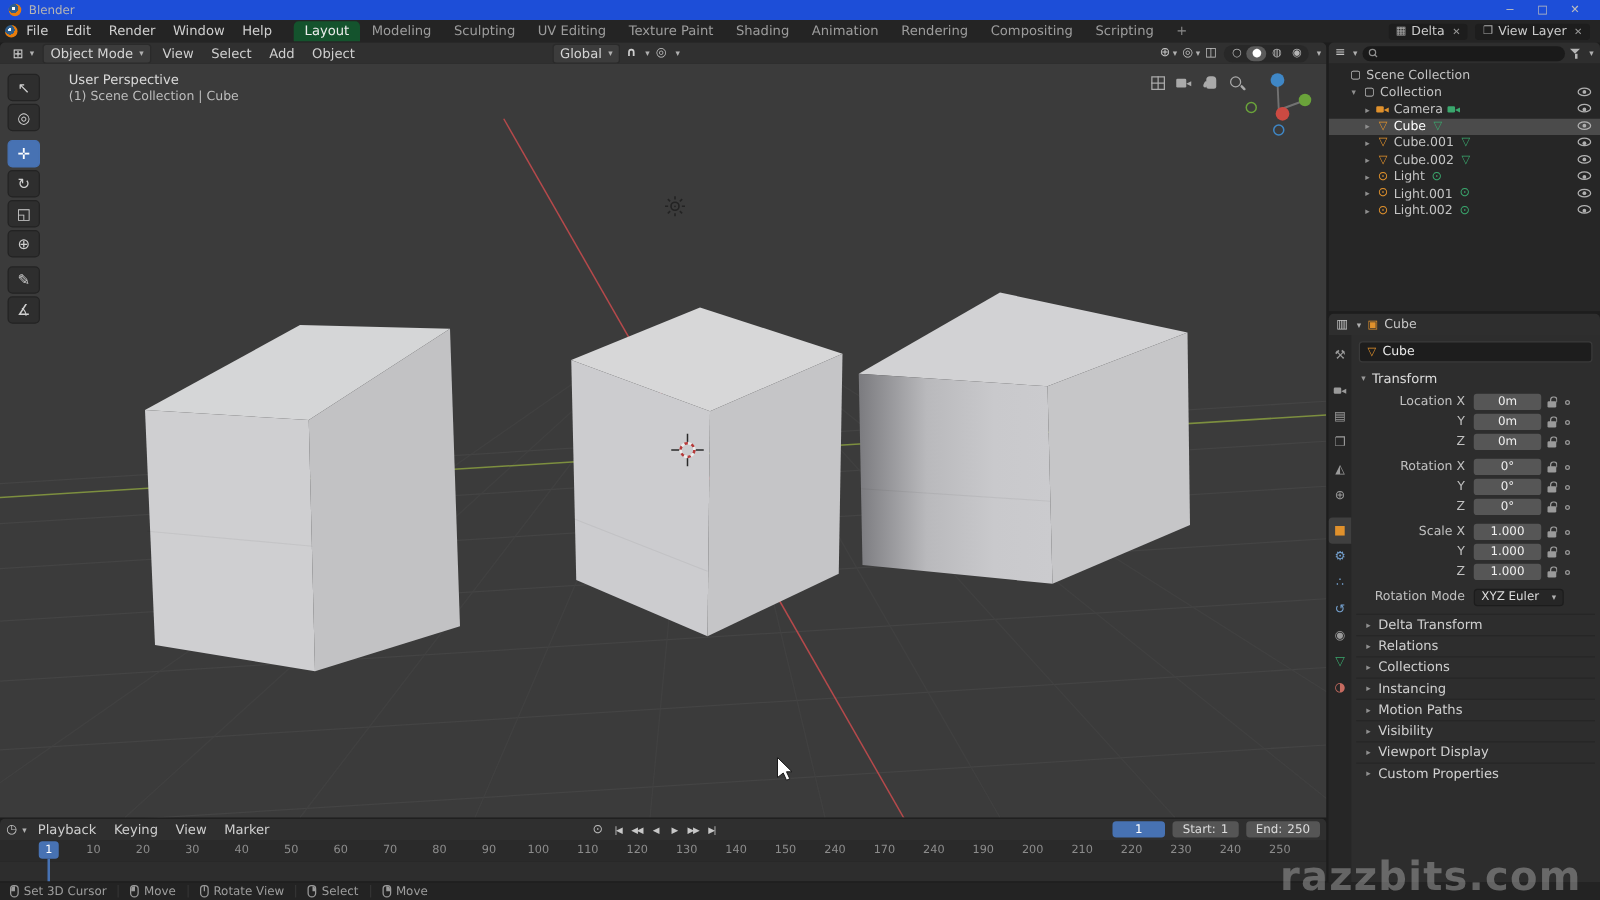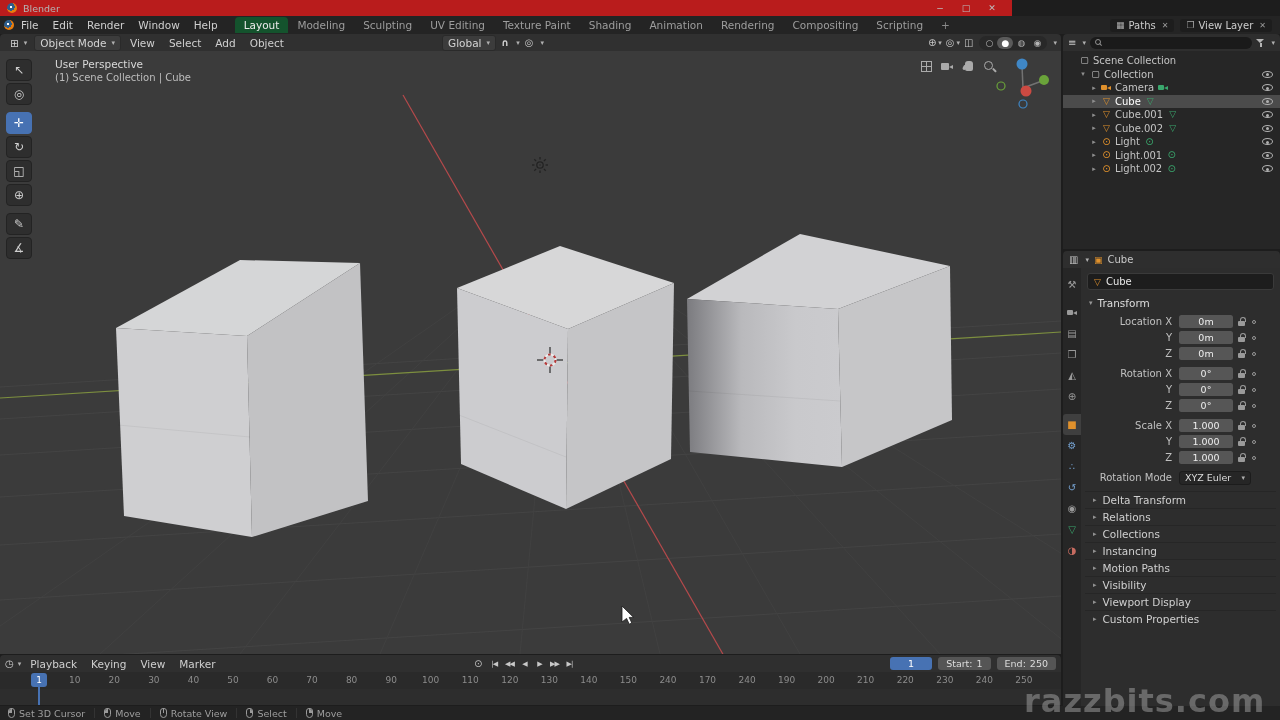--- a/index.html
+++ b/index.html
@@ -1,20 +1,20 @@
 <!DOCTYPE html>
 <html><head>
 <meta charset="utf-8">
 <style>
   *{margin:0;padding:0;box-sizing:border-box;user-select:none;cursor:default}
   html,body{width:1280px;height:720px;overflow:hidden}
   body{position:relative;background:#1d1d1d;font-family:"DejaVu Sans",sans-serif;font-size:11px;color:#c8c8c8}
 
   
-  .titlebar{position:absolute;left:0;top:0;width:1012px;height:16px;background:#b91c1c;display:flex;align-items:center;padding:0 7px;gap:6px}
+  .titlebar{position:absolute;left:0;top:0;width:1280px;height:16px;background:#1d4ed8;display:flex;align-items:center;padding:0 7px;gap:6px}
   .blender-logo{width:10px;height:10px;border-radius:50%;background:radial-gradient(circle at 38% 38%,#ffffff 0 14%,#2e5e8c 15% 44%,#e87d0d 45%)}
   .titlebar .title{font-size:9.5px;color:#b5b5b5}
   .win-controls{margin-left:auto;display:flex}
   .win-btn{width:26px;height:16px;display:flex;align-items:center;justify-content:center;color:#bdbdbd;font-size:9px}
 
   
   .topbar{position:absolute;left:0;top:16px;width:1280px;height:18px;background:#242424;display:flex;align-items:center;padding:0 4px}
   .menus{display:flex}
   .menu-item{padding:2px 7px;font-size:10.5px;color:#cfcfcf;border-radius:3px}
   .tabs{display:flex;align-items:center;height:18px;margin-left:10px}
@@ -177,21 +177,21 @@
       <span class="tab">Shading</span>
       <span class="tab">Animation</span>
       <span class="tab">Rendering</span>
       <span class="tab">Compositing</span>
       <span class="tab">Scripting</span>
       <span class="tab add-tab">+</span>
     </div>
   <div class="topbar-right">
     <div class="pick">
       <span class="pick-icon">▦</span>
-      <span>Paths</span>
+      <span>Delta</span>
       <span class="x">✕</span>
     </div>
     <div class="pick">
       <span class="pick-icon">❐</span>
       <span>View Layer</span>
       <span class="x">✕</span>
     </div>
   </div>
 </div>
 

